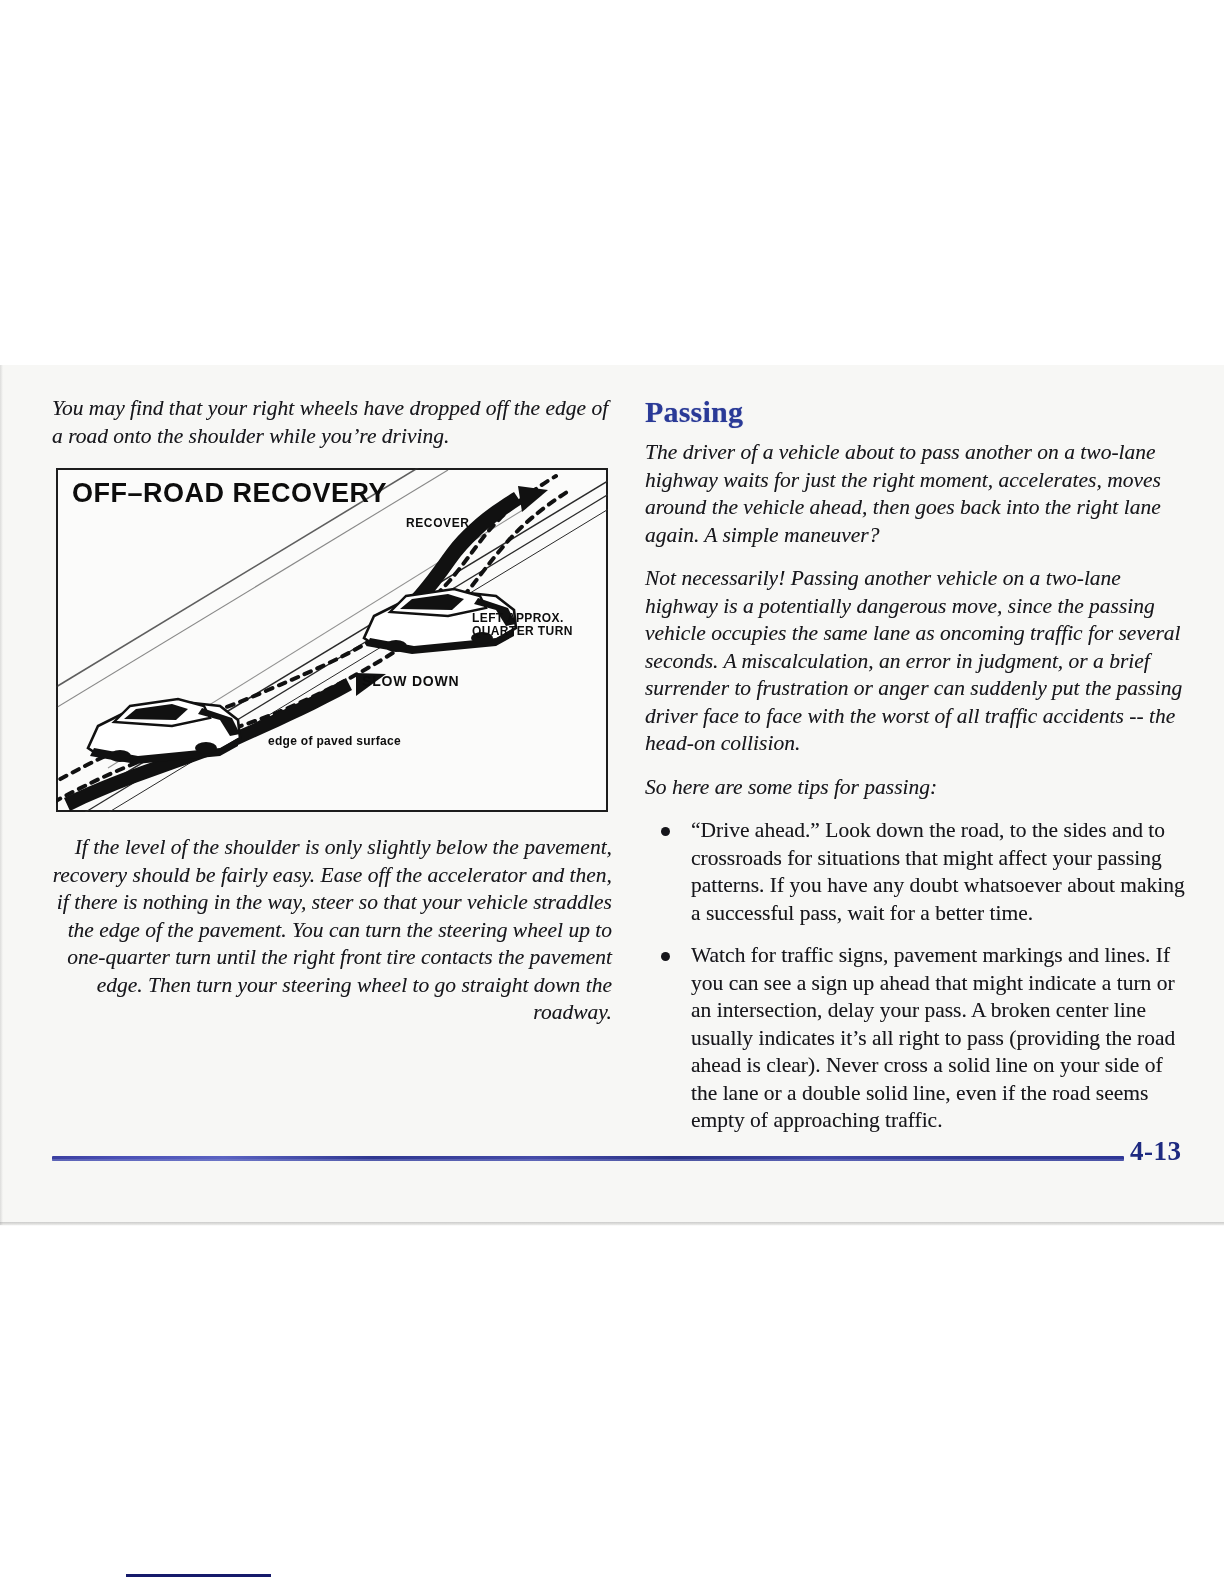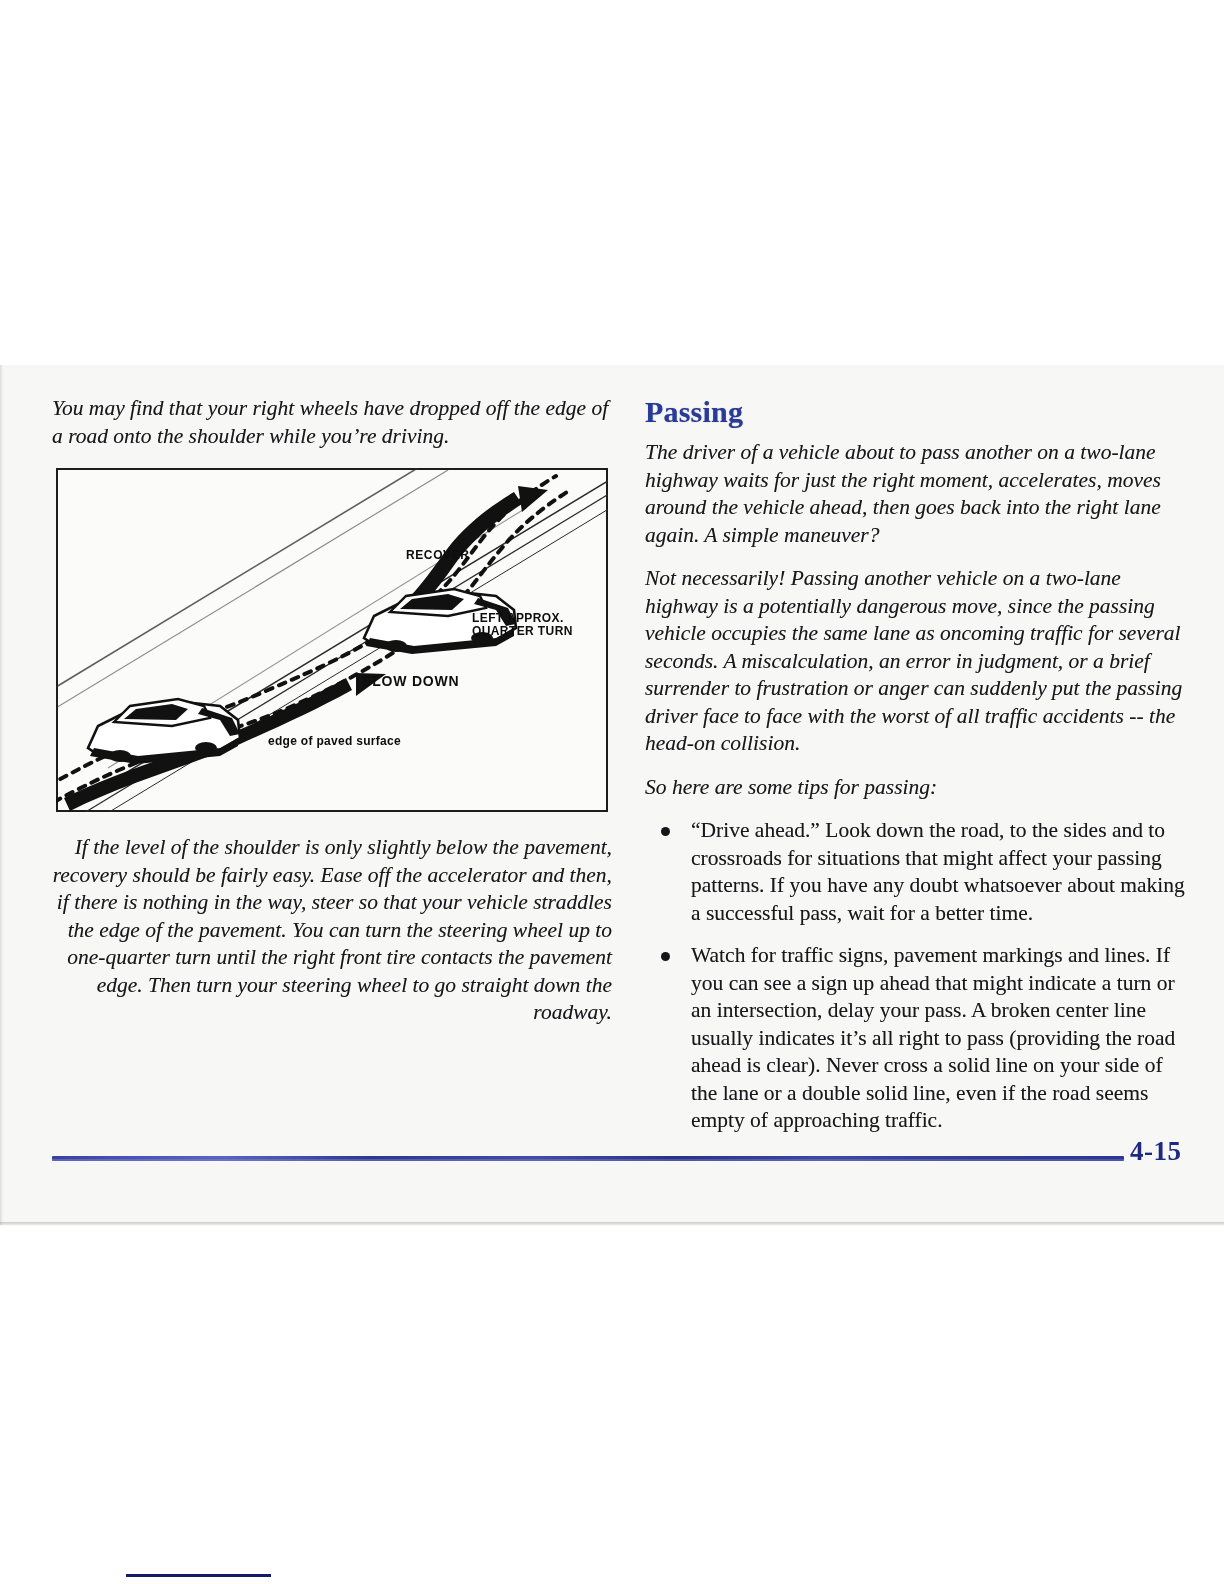--- a/index.html
+++ b/index.html
@@ -131,21 +131,21 @@
   }
   .fig-label {
     position: absolute;
     font-family: "Liberation Sans", sans-serif;
     font-weight: bold;
     color: #0d0d0d;
     z-index: 6;
     white-space: pre;
     line-height: 13px;
   }
-  #lbl-recover        { left: 348px; top: 47px;  font-size: 12px; letter-spacing: 0.6px; margin-top: 32px; }
+  #lbl-recover        { left: 348px; top: 47px;  font-size: 12px; letter-spacing: 0.6px; }
   #lbl-quarter-turn   { left: 414px; top: 142px; font-size: 12px; letter-spacing: 0.4px; }
   #lbl-slow-down      { left: 304px; top: 205px; font-size: 14px; letter-spacing: 0.8px; }
   #lbl-paved-edge     { left: 210px; top: 265px; font-size: 12px; letter-spacing: 0.3px; }
 
   
   #footer-rule {
     position: absolute;
     left: 52px;
     top: 1156px;
     width: 1072px;
@@ -267,20 +267,21 @@
             <path d="M 44 33 L 56 23 L 92 18 L 108 23 L 96 34 Z" fill="#111111"></path>
             <path d="M 14 62 L 58 70 L 140 62 L 158 52 L 158 60 L 140 70
                      L 56 78 L 10 70 Z" fill="#111111"></path>
             <path d="M 122 22 L 152 32 L 160 48 L 150 50 L 140 34 L 118 28 Z" fill="#111111"></path>
             <ellipse cx="40" cy="70" rx="11" ry="6" fill="#111111"></ellipse>
             <ellipse cx="126" cy="62" rx="11" ry="6" fill="#111111"></ellipse>
           </g>
         </svg>
       </div>
 
+      <div id="fig-title">OFF–ROAD RECOVERY</div>
 
       <div class="fig-label" id="lbl-recover">RECOVER</div>
 
       <div class="fig-label" id="lbl-quarter-turn">LEFT APPROX.
 QUARTER TURN</div>
 
       <div class="fig-label" id="lbl-slow-down">SLOW DOWN</div>
 
       <div class="fig-label" id="lbl-paved-edge">edge of paved surface</div>
     </div>
@@ -305,15 +306,15 @@
       </li>
       <li>
         <span class="bullet-dot"></span>
         <span>Watch for traffic signs, pavement markings and lines. If you can see a sign up ahead that might indicate a turn or an intersection, delay your pass. A broken center line usually indicates it’s all right to pass (providing the road ahead is clear). Never cross a solid line on your side of the lane or a double solid line, even if the road seems empty of approaching traffic.</span>
       </li>
     </ul>
   </div>
 </div>
 
 <div id="footer-rule"></div>
-<div id="page-number">4-15</div>
+<div id="page-number">4-13</div>
 
 <div id="bottom-artifact"></div>
 
 </body></html>

